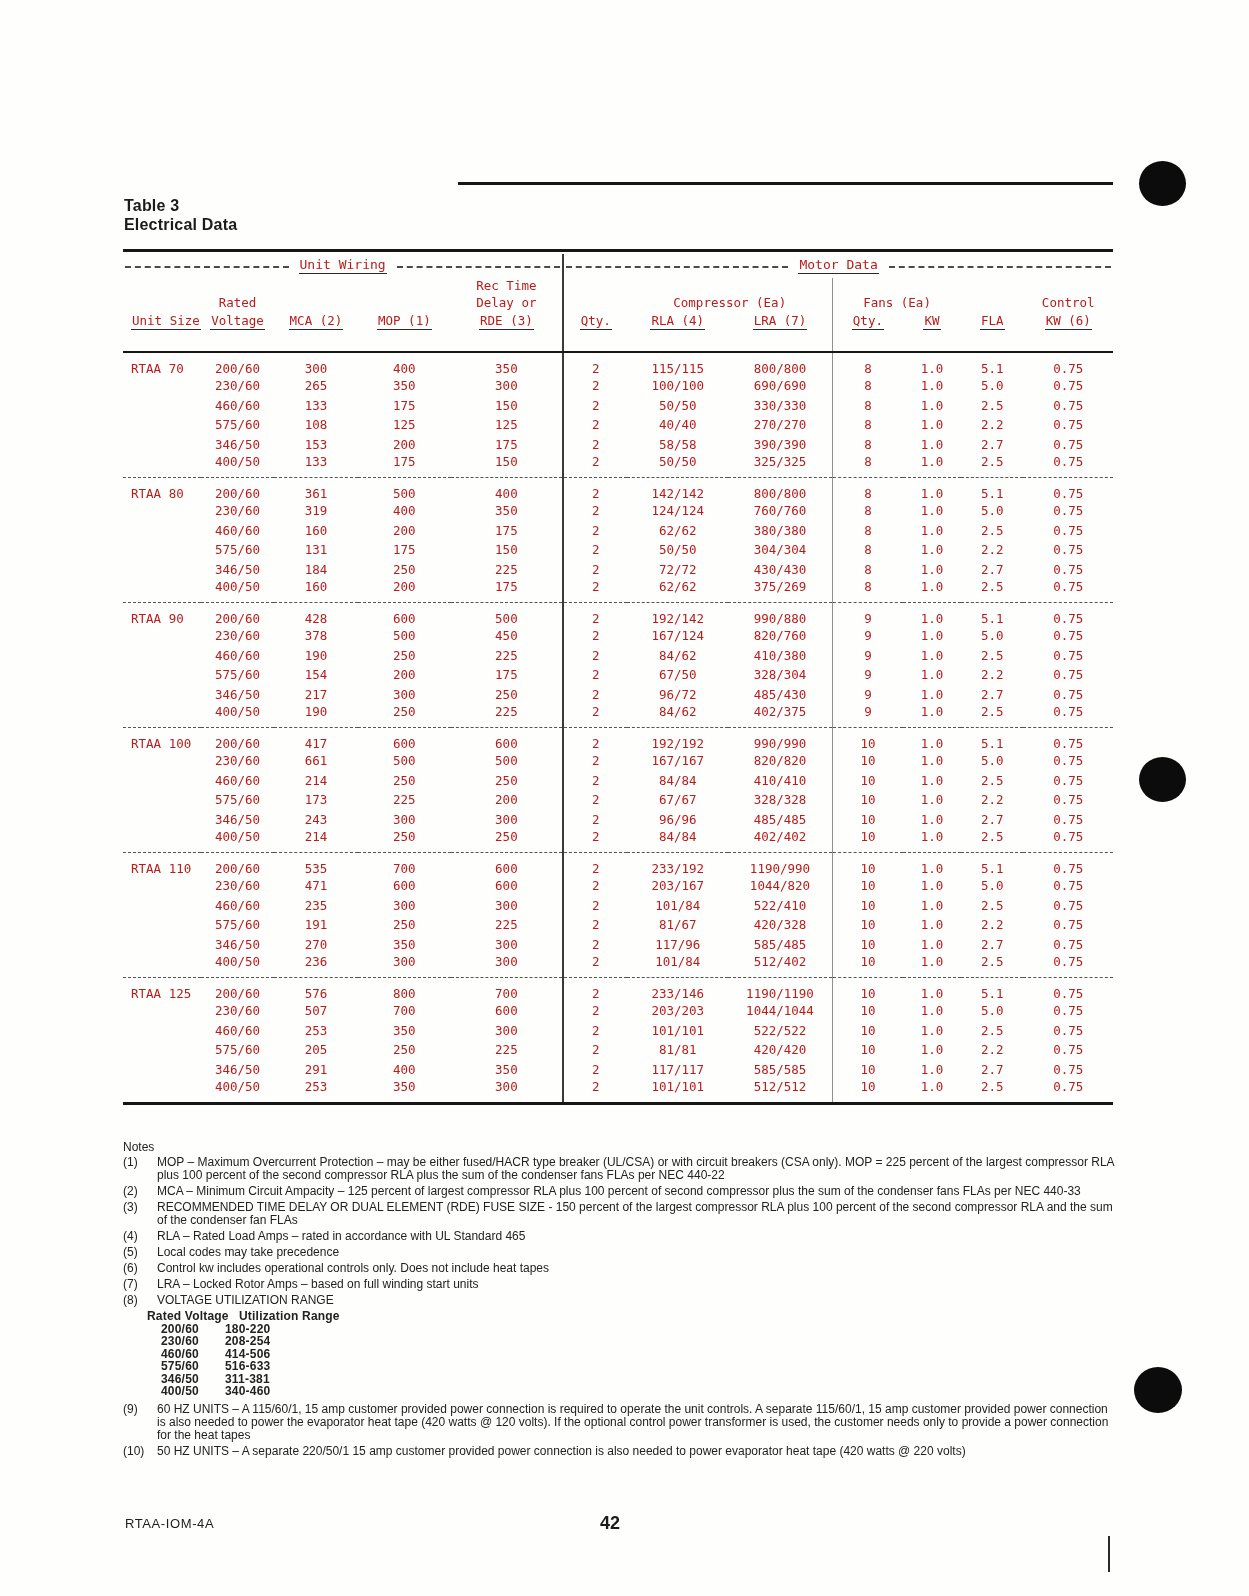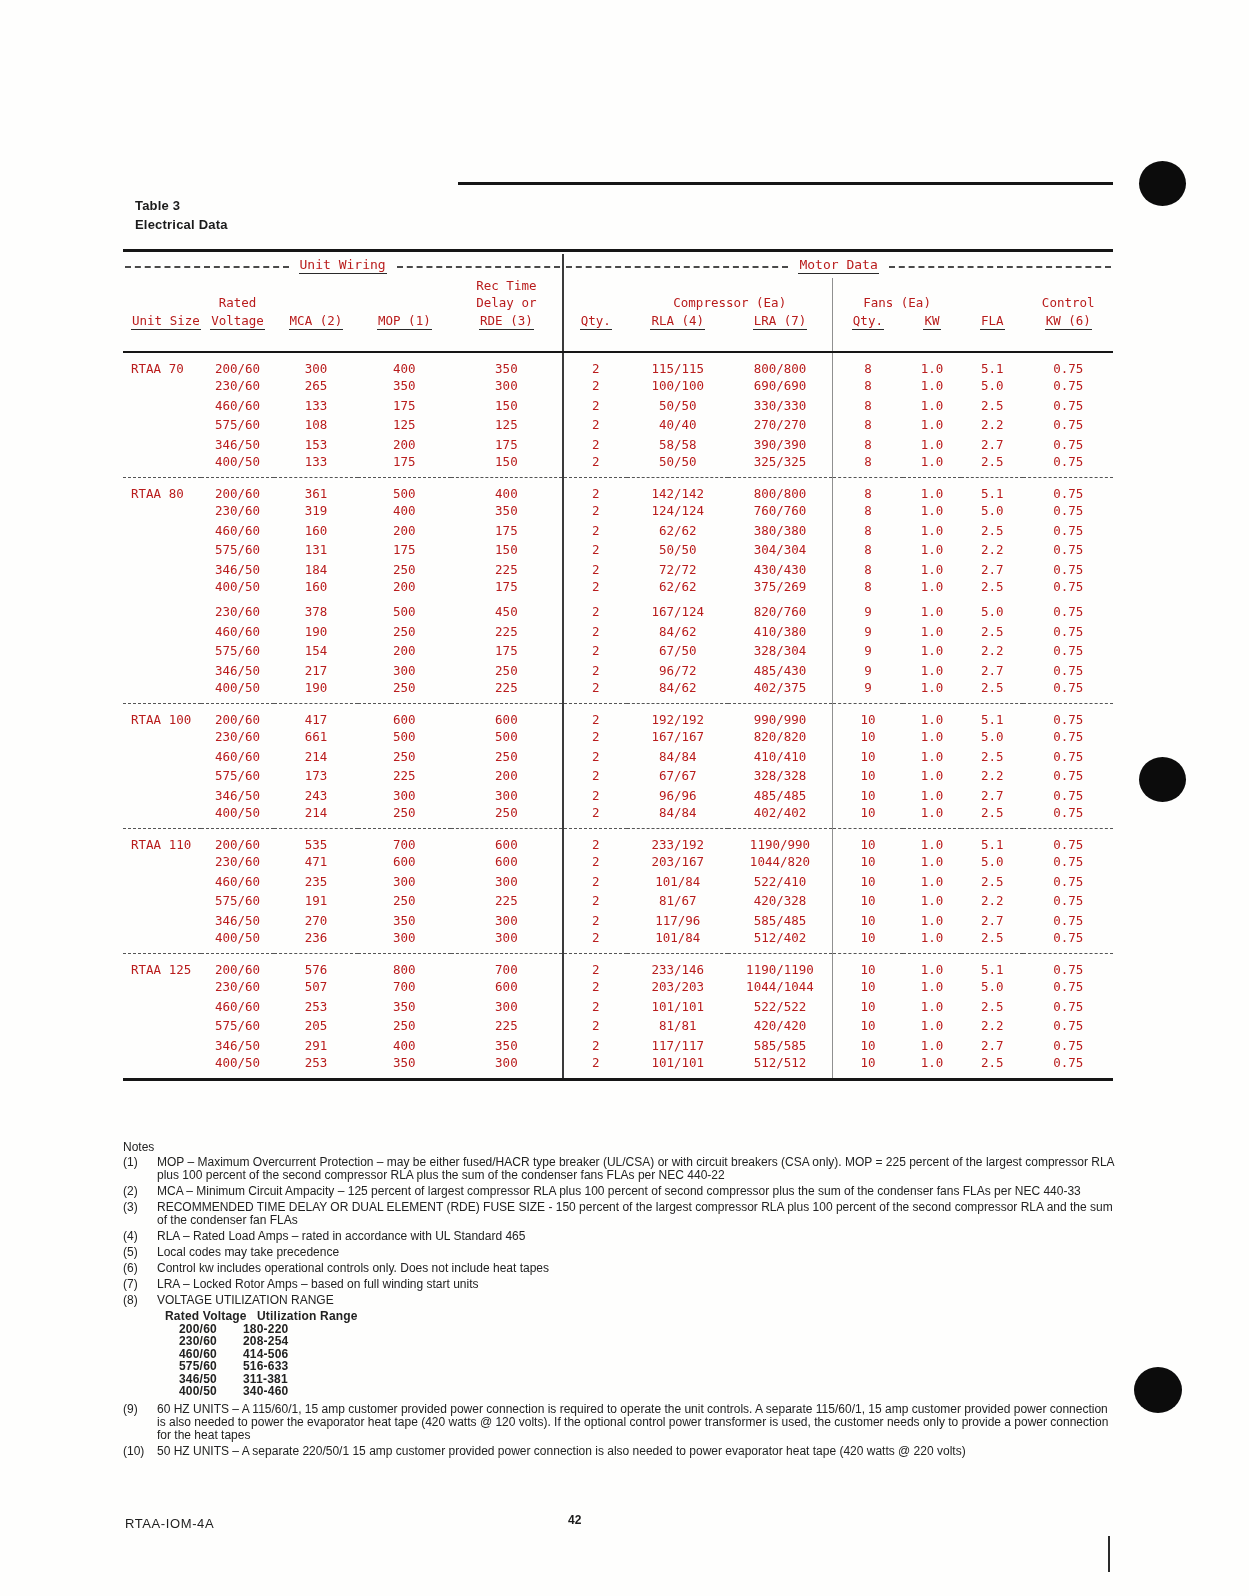--- a/index.html
+++ b/index.html
@@ -11,21 +11,21 @@
   }
   
   .punch { position:absolute; background:#0c0c0c; border-radius:50%; }
   .punch.p1 { left:1139px; top:161px;  width:47px; height:45px; }
   .punch.p2 { left:1139px; top:757px;  width:47px; height:45px; }
   .punch.p3 { left:1134px; top:1367px; width:48px; height:46px; }
   .topline { position:absolute; left:458px; top:182px; width:655px; border-top:3px solid #161616; }
   .scan-mark { position:absolute; left:1108px; top:1536px; width:2px; height:36px; background:#2a2a2a; }
 
   
-  .titles { position:absolute; left:135px; top:196px; font-weight:bold; font-size:13px; line-height:19px; letter-spacing:.2px; }
+  .titles { position:absolute; left:124px; top:196px; font-weight:bold; font-size:16px; line-height:19px; letter-spacing:.2px; }
 
   
   .table-wrap { position:absolute; left:123px; top:249px; width:990px; border-top:3px solid #161616; padding-top:2px; }
   table.elec {
     width:100%; border-collapse:collapse; table-layout:fixed;
     font-family:"DejaVu Sans Mono", monospace; font-size:12.5px; color:#b91c1c;
     border-bottom:3px solid #161616;
   }
   table.elec td { padding:0 2px; text-align:center; white-space:nowrap; overflow:visible; }
   .c-unit { text-align:left !important; padding-left:8px !important; }
@@ -45,29 +45,29 @@
   tbody tr.first td { padding-top:8px; }
   tbody tr.group-start td { border-top:1.5px dashed #555; padding-top:8px; }
   tbody tr.group-end td { padding-bottom:8px; }
 
   
   .notes { position:absolute; left:123px; top:1141px; width:992px; font-size:12px; line-height:13px; color:#222; }
   .notes-title { margin-bottom:2px; }
   .note { display:flex; margin-bottom:3px; }
   .note .n { width:34px; flex:none; }
   .note .t { flex:1; }
-  .vtable { margin:2px 0 5px 42px; font-weight:bold; letter-spacing:.2px; }
+  .vtable { margin:2px 0 5px 24px; font-weight:bold; letter-spacing:.2px; }
   .vrow { display:flex; line-height:12.5px; }
   .vrow .vc1 { width:92px; }
   .vrow .vc2 { width:130px; }
   .vrow.body .vc1 { padding-left:14px; width:78px; }
 
   
   .footer-doc  { position:absolute; left:125px; top:1516px; font-size:13px; letter-spacing:.6px; color:#1e1e1e; }
-  .footer-page { position:absolute; left:568px; top:1513px; font-size:12px; font-weight:bold; }
+  .footer-page { position:absolute; left:600px; top:1513px; font-size:18px; font-weight:bold; }
 </style>
 </head>
 <body>
 
 <div class="page">
 
   <div class="topline"></div>
   <div class="punch p1"></div>
   <div class="punch p2"></div>
   <div class="punch p3"></div>
@@ -301,20 +301,34 @@
             <td>200</td>
             <td>175</td>
             <td class="div-l">2</td>
             <td>62/62</td>
             <td>375/269</td>
             <td class="div-l2">8</td>
             <td>1.0</td>
             <td>2.5</td>
             <td>0.75</td>
           </tr>
+          <tr class="group-start">
+            <td class="c-unit">RTAA 90</td>
+            <td>200/60</td>
+            <td>428</td>
+            <td>600</td>
+            <td>500</td>
+            <td class="div-l">2</td>
+            <td>192/142</td>
+            <td>990/880</td>
+            <td class="div-l2">9</td>
+            <td>1.0</td>
+            <td>5.1</td>
+            <td>0.75</td>
+          </tr>
           <tr>
             <td class="c-unit"></td>
             <td>230/60</td>
             <td>378</td>
             <td>500</td>
             <td>450</td>
             <td class="div-l">2</td>
             <td>167/124</td>
             <td>820/760</td>
             <td class="div-l2">9</td>

